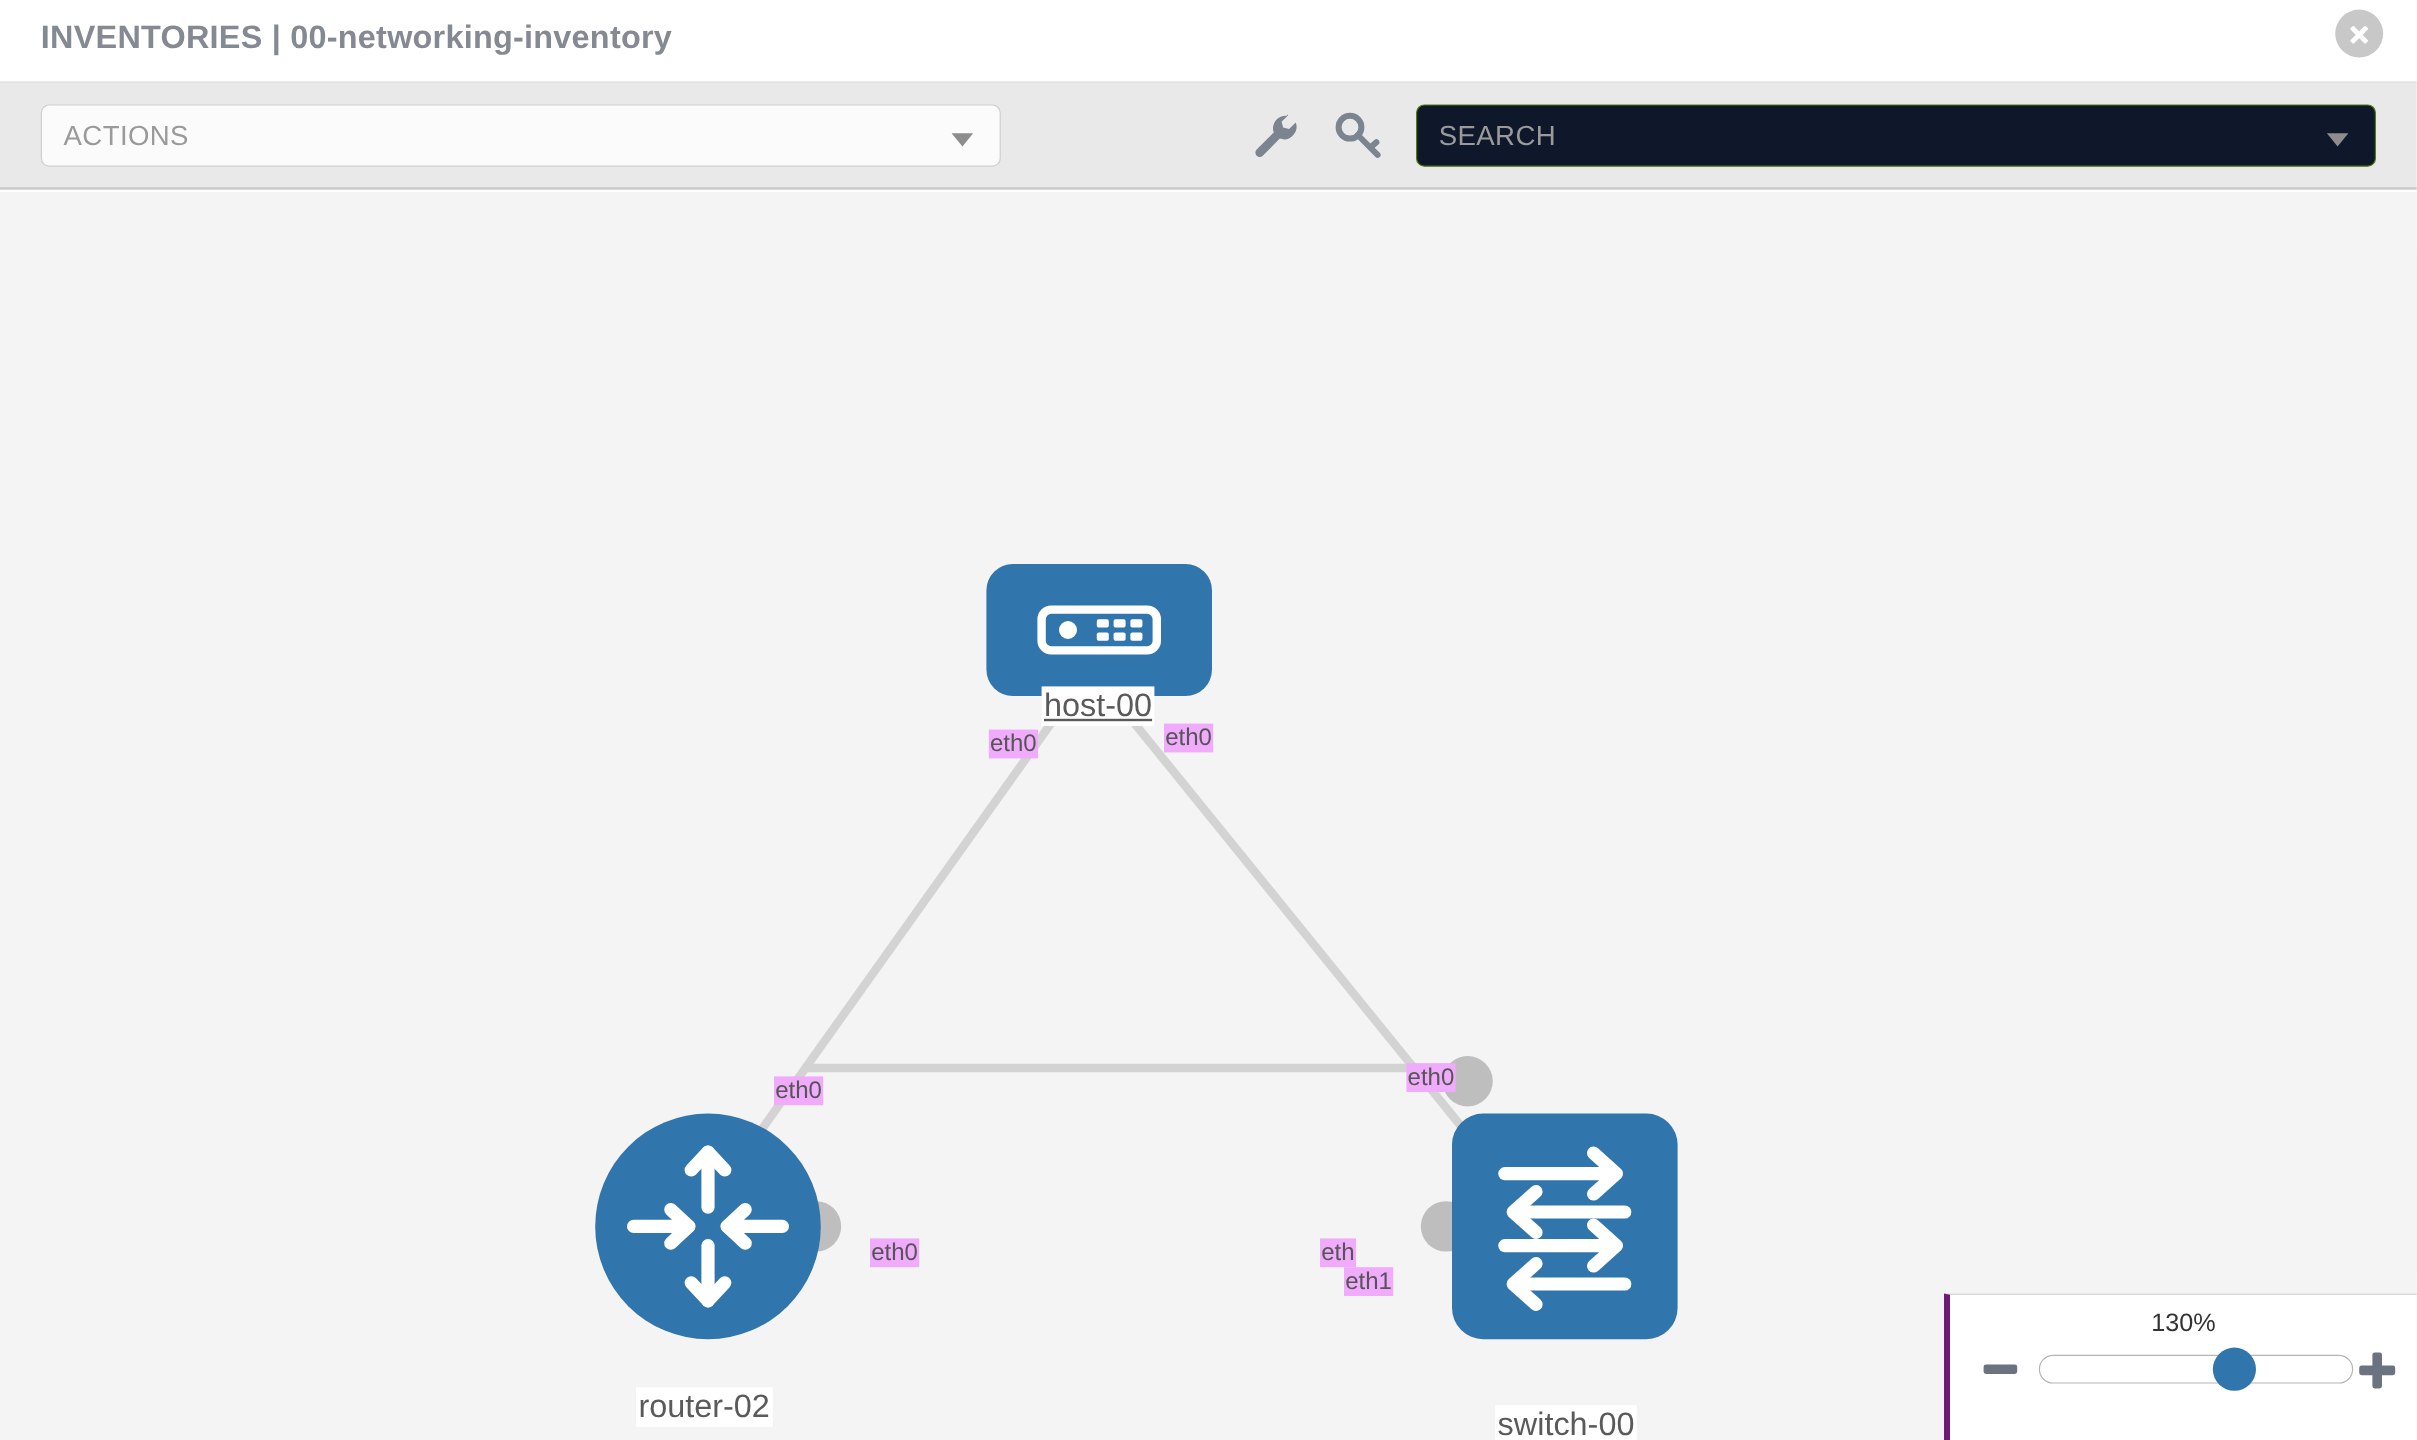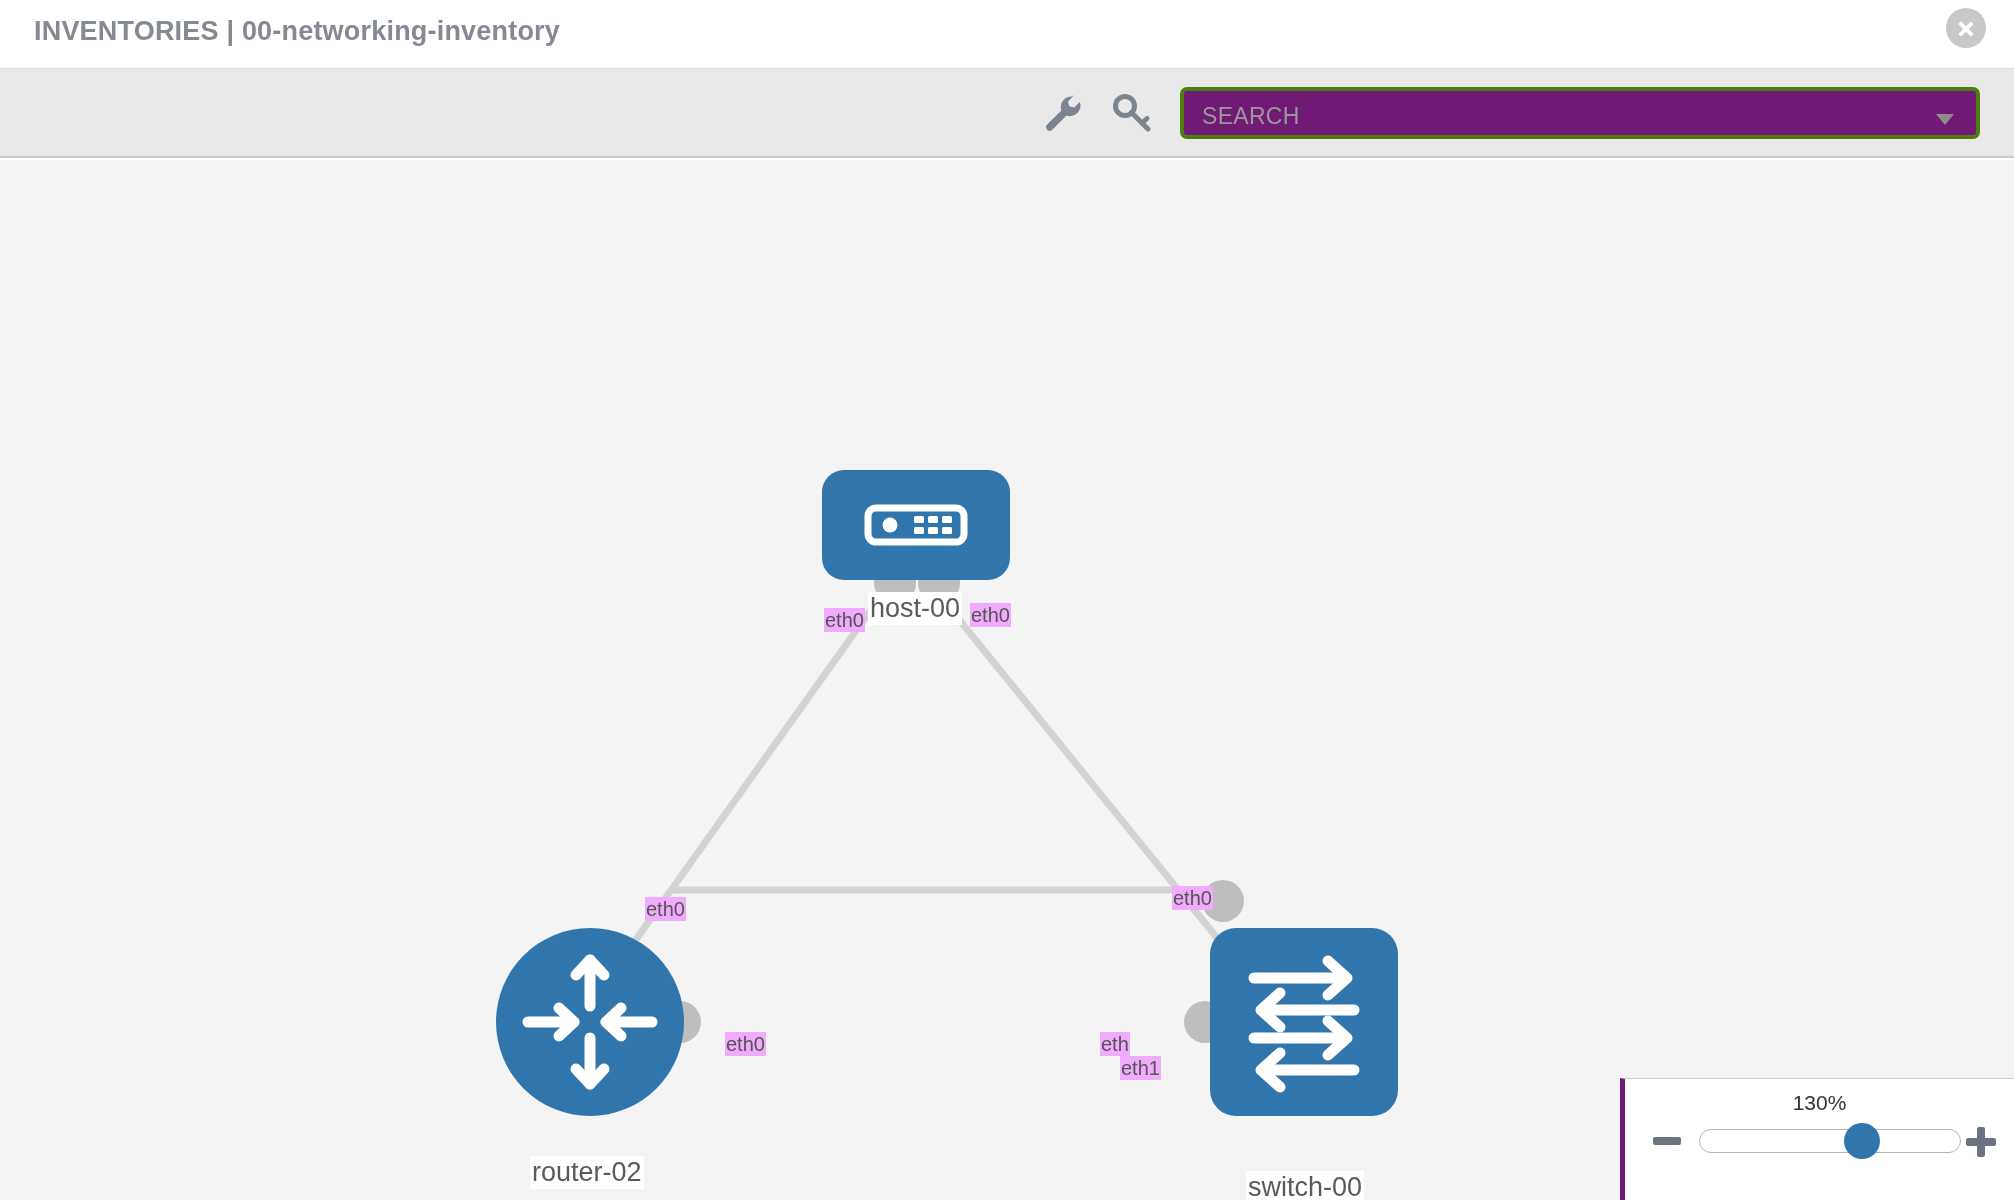--- a/index.html
+++ b/index.html
@@ -94,22 +94,22 @@
     cursor: pointer;
   }
   .tool-icon svg { display: block; }
   .wrench-icon { left: 1038px; }
   .key-icon    { left: 1108px; }
 
   .search-box {
     position: absolute;
     left: 1180px; top: 18px;
     width: 800px; height: 52px;
-    background: #701a75;
-    border: 4px solid #4d7c0f;
+    background: #0f172a;
+    border: 1px solid #4d7c0f;
     border-radius: 7px;
     cursor: text;
   }
   .search-label {
     position: absolute;
     left: 18px; top: 12px;
     font-size: 23px;
     color: #9a9a9a;
     letter-spacing: 0.3px;
   }
@@ -242,20 +242,24 @@
 
 <div id="app">
 
   <div class="header">
     <div class="header-title">INVENTORIES | 00-networking-inventory</div>
     <div class="close-icon"></div>
   </div>
 
   <div class="toolbar">
 
+    <div class="actions-select">
+      <span class="actions-label">ACTIONS</span>
+      <span class="caret"></span>
+    </div>
 
     <div class="tool-icon wrench-icon">
       <svg width="48" height="48" viewBox="0 0 48 48">
         <path d="M34.5 7.5a10.5 10.5 0 0 0-11.1 13.9L9.2 35.6a3.6 3.6 0 1 0 5.1 5.1l14.2-14.2A10.5 10.5 0 0 0 41.8 13l-5.6 5.6-4.9-1.3-1.3-4.9 5.6-5.6a10.6 10.6 0 0 0-1.1-.3z" fill="#7c8490"></path>
       </svg>
     </div>
 
     <div class="tool-icon key-icon">
       <svg width="48" height="48" viewBox="0 0 48 48">
         <circle cx="17" cy="17" r="9.5" fill="none" stroke="#7c8490" stroke-width="5"></circle>
@@ -291,21 +295,21 @@
           <circle cx="68" cy="55" r="7.5" fill="#ffffff"></circle>
           <rect x="92" y="46" width="10" height="7" rx="1.5" fill="#ffffff"></rect>
           <rect x="106" y="46" width="10" height="7" rx="1.5" fill="#ffffff"></rect>
           <rect x="120" y="46" width="10" height="7" rx="1.5" fill="#ffffff"></rect>
           <rect x="92" y="57" width="10" height="7" rx="1.5" fill="#ffffff"></rect>
           <rect x="106" y="57" width="10" height="7" rx="1.5" fill="#ffffff"></rect>
           <rect x="120" y="57" width="10" height="7" rx="1.5" fill="#ffffff"></rect>
         </svg>
       </div>
     </div>
-    <div class="node-label" style="left:868px; top:432px;">host-00</div>
+    <div class="node-label" style="left:868px; top:412px;text-decoration:underline;">host-00</div>
     <div class="iface-label" style="left:824px; top:448px;">eth0</div>
     <div class="iface-label" style="left:970px; top:443px;">eth0</div>
 
     <div class="node" style="left:496px; top:768px; width:188px; height:188px;">
       <div class="port" style="left:163px; top:73px;"></div>
       <div class="node-icon-router">
         <svg class="glyph" viewBox="0 0 188 188">
           <g stroke="#ffffff" stroke-width="11" stroke-linecap="round" stroke-linejoin="round" fill="none">
 
             <path d="M94 78 V32"></path>

